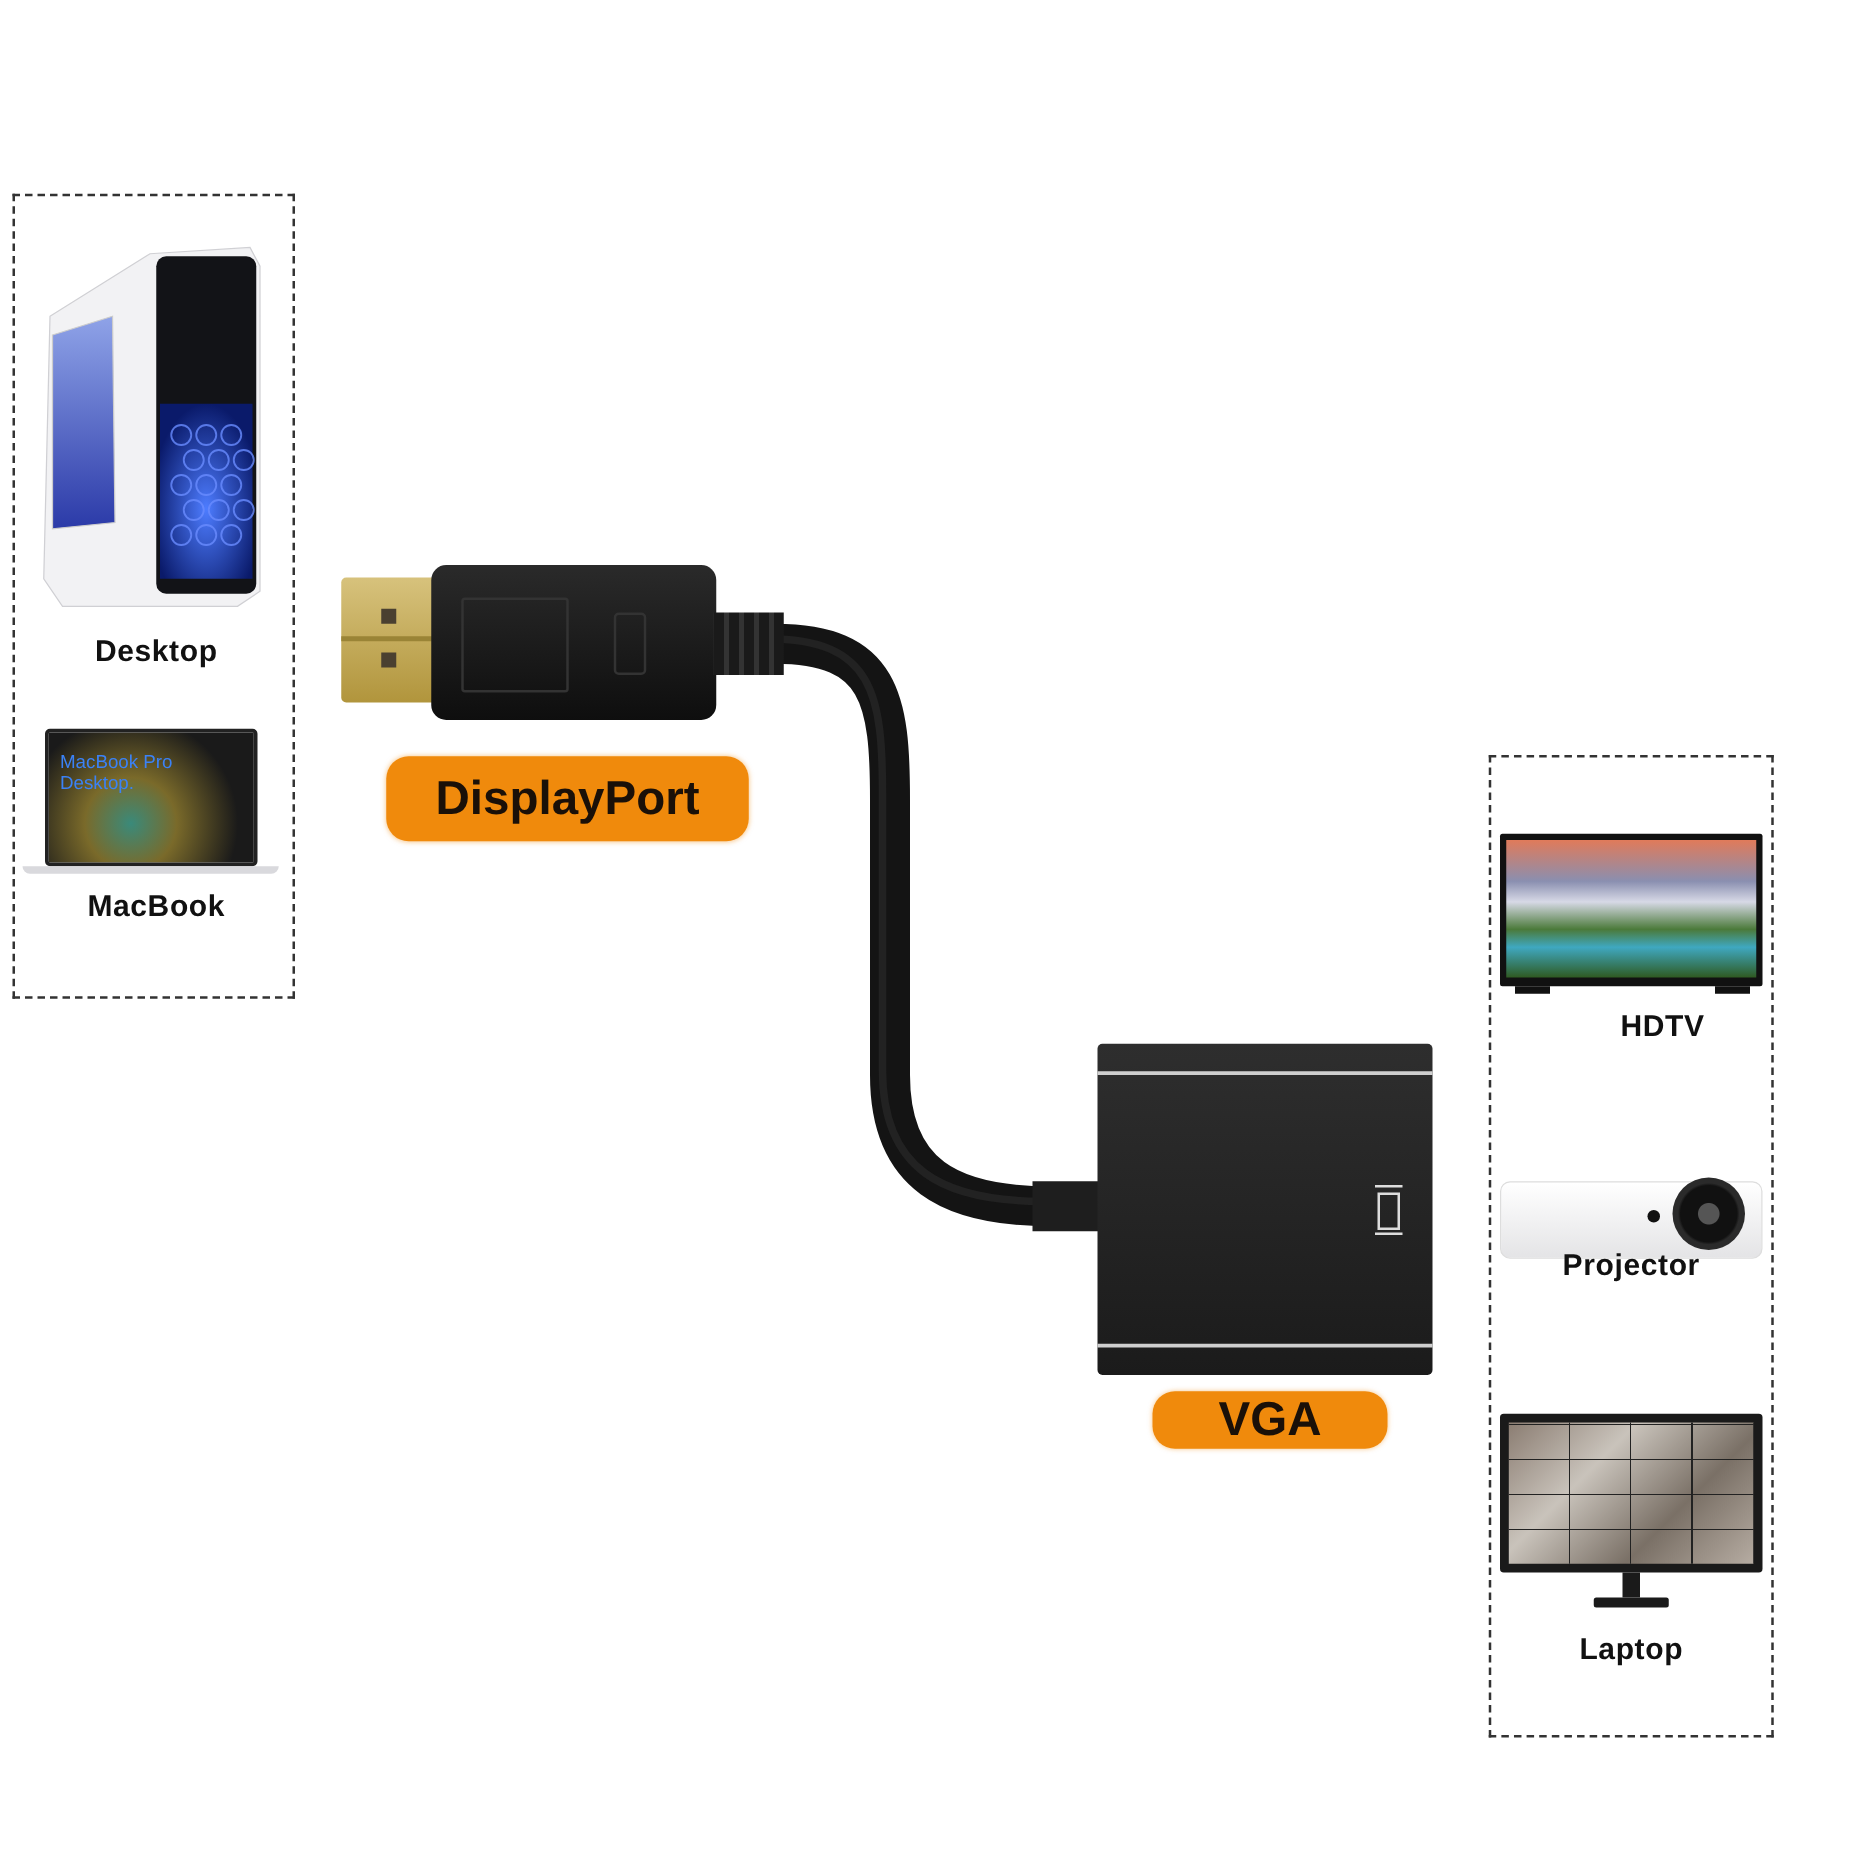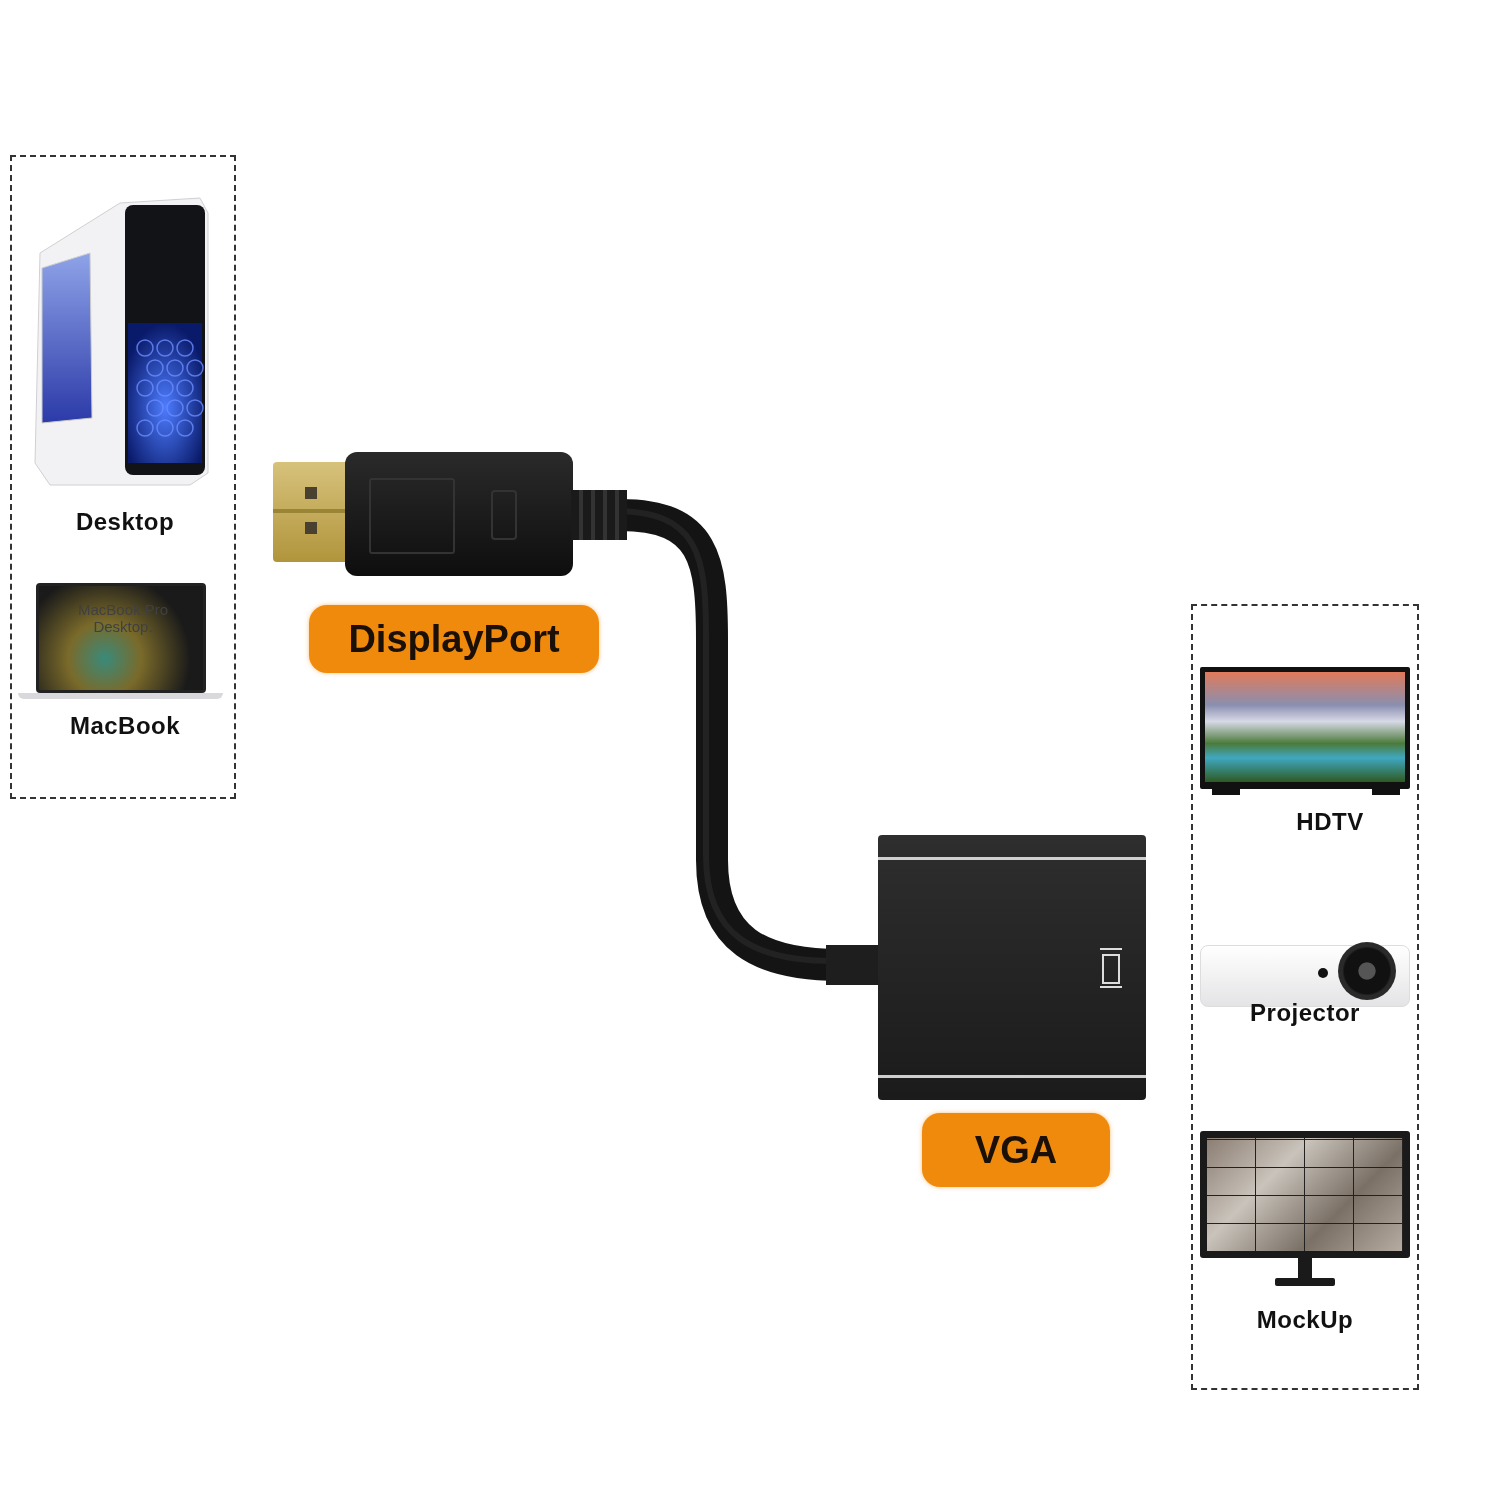--- a/index.html
+++ b/index.html
@@ -3,21 +3,21 @@
 <meta charset="utf-8">
 <style>
   html, body { margin:0; padding:0; }
   body { width:1500px; height:1500px; background:#ffffff; position:relative; overflow:hidden;
          font-family:"Liberation Sans", sans-serif; }
   .abs { position:absolute; }
   .box { position:absolute; border:2px dashed #333; box-sizing:border-box; }
   .label { position:absolute; font-weight:bold; color:#111; text-align:center; font-size:24px; letter-spacing:0.5px; }
   .pill { position:absolute; background:#f08a0c; border-radius:18px; display:flex; align-items:center; justify-content:center;
           font-weight:bold; color:#1a1008; font-size:38px; box-shadow:0 0 4px rgba(240,138,12,0.5); }
-  .screen-text { position:absolute; color:#404040; font-size:15px; text-align:center; line-height:17px; }
+  .screen-text { position:absolute; color:#3b82f6; font-size:15px; text-align:left; line-height:17px; }
 </style>
 </head>
 <body>
 
 <div class="box" style="left:10px;top:155px;width:226px;height:644px;"></div>
 
 <div class="abs" style="left:30px;top:193px;width:185px;height:295px;">
   <svg width="185" height="295" viewBox="0 0 185 295">
     <defs>
       <linearGradient id="win" x1="0" y1="0" x2="0" y2="1">
@@ -87,21 +87,21 @@
   <div class="abs" style="left:52px;top:0;width:268px;height:265px;background:linear-gradient(#2e2e2e,#1b1b1b);border-radius:4px;"></div>
   <div class="abs" style="left:52px;top:22px;width:268px;height:3px;background:#cfcfcf;"></div>
   <div class="abs" style="left:52px;top:240px;width:268px;height:3px;background:#cfcfcf;"></div>
   <div class="abs" style="left:274px;top:113px;width:22px;height:40px;">
     <div class="abs" style="left:0;top:0;width:22px;height:2px;background:#ddd;"></div>
     <div class="abs" style="left:2px;top:6px;width:14px;height:26px;border:2px solid #ddd;"></div>
     <div class="abs" style="left:0;top:38px;width:22px;height:2px;background:#ddd;"></div>
   </div>
 </div>
 
-<div class="pill" style="left:922px;top:1113px;width:188px;height:74px;">VGA</div>
+<div class="pill" style="left:922px;top:1113px;width:188px;height:46px;">VGA</div>
 
 <div class="box" style="left:1191px;top:604px;width:228px;height:786px;"></div>
 
 <div class="abs" style="left:1200px;top:667px;width:210px;height:132px;">
   <div class="abs" style="left:0;top:0;width:210px;height:122px;background:#111;border-radius:2px;"></div>
   <div class="abs" style="left:5px;top:5px;width:200px;height:110px;background:linear-gradient(180deg,#e07a5a 0%,#8a8fb0 30%,#d7d9e6 45%,#4b7a3a 65%,#3fa8c0 78%,#2f5a22 100%);"></div>
   <div class="abs" style="left:12px;top:122px;width:28px;height:6px;background:#111;"></div>
   <div class="abs" style="left:172px;top:122px;width:28px;height:6px;background:#111;"></div>
 </div>
 <div class="label" style="left:1225px;top:808px;width:210px;">HDTV</div>
@@ -115,13 +115,13 @@
 
 <div class="abs" style="left:1200px;top:1131px;width:210px;height:157px;">
   <div class="abs" style="left:0;top:0;width:210px;height:127px;background:#1a1a1a;border-radius:3px;"></div>
   <div class="abs" style="left:7px;top:7px;width:196px;height:113px;background:
     repeating-linear-gradient(90deg, transparent 0 48px, #222 48px 49px),
     repeating-linear-gradient(0deg, transparent 0 27px, #222 27px 28px),
     linear-gradient(135deg,#8b7d72,#c9c3bb,#7a7066,#b6aca2);"></div>
   <div class="abs" style="left:98px;top:127px;width:14px;height:20px;background:#1a1a1a;"></div>
   <div class="abs" style="left:75px;top:147px;width:60px;height:8px;background:#1a1a1a;border-radius:2px;"></div>
 </div>
-<div class="label" style="left:1200px;top:1306px;width:210px;">MockUp</div>
+<div class="label" style="left:1200px;top:1306px;width:210px;">Laptop</div>
 
 </body></html>

